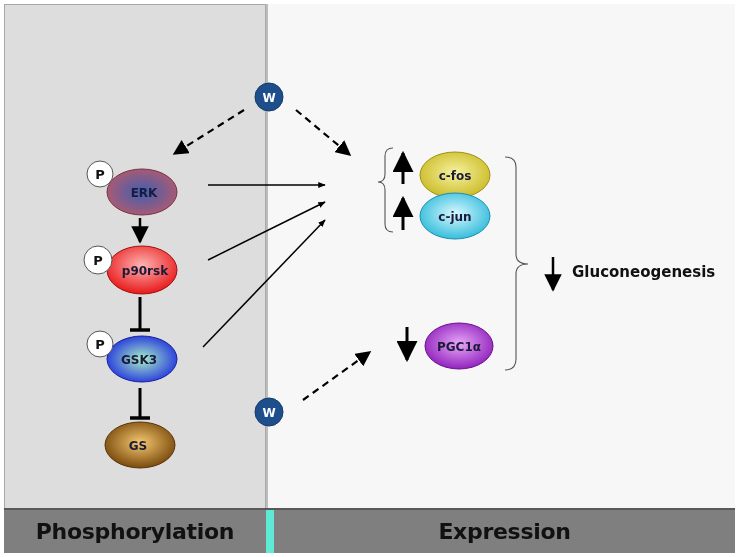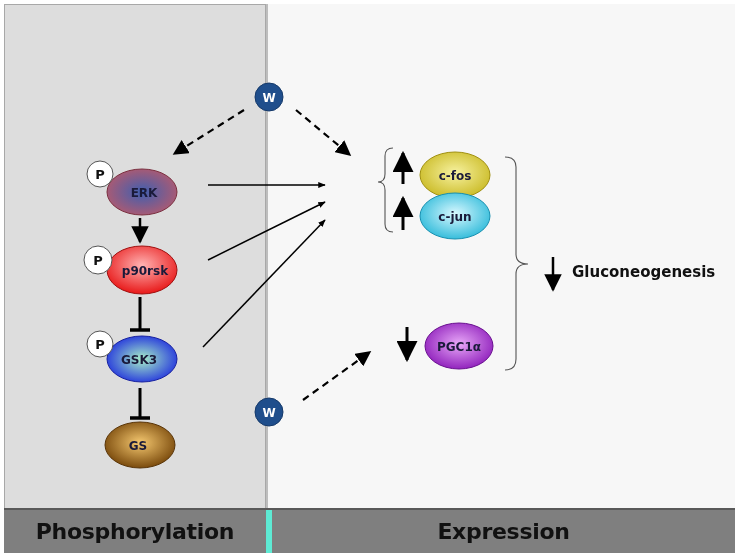--- a/index.html
+++ b/index.html
@@ -9,21 +9,21 @@
   .panel-left { position: absolute; left: 0; top: 0; width: 262px; height: 504px;
                 background: #dddddd; border: 1px solid #a8a8a8; border-bottom: none; box-sizing: border-box; }
   .panel-right { position: absolute; left: 262px; top: 0; width: 469px; height: 504px;
                  background: #f7f7f7; border-left: 2px solid #bdbdbd; box-sizing: border-box; }
   .footer { position: absolute; left: 0; top: 504px; width: 731px; height: 45px;
             background: #7f7f7f; border-top: 2px solid #595959; box-sizing: border-box; }
   .footer-cell { position: absolute; top: 0; height: 43px; display: flex; align-items: center;
                  justify-content: center; font-family: "DejaVu Sans", sans-serif; font-weight: bold;
                  font-size: 22px; color: #111; letter-spacing: -0.3px; }
   .footer-left { left: 0; width: 262px; }
-  .footer-right { left: 262px; width: 469px; border-left: 6px solid #5eead4; box-sizing: border-box; }
+  .footer-right { left: 262px; width: 469px; border-left: 8px solid #5eead4; box-sizing: border-box; }
   svg.diagram { position: absolute; left: 0; top: 0; }
   .node-label { font-family: "DejaVu Sans", sans-serif; font-weight: bold; font-size: 12px; fill: #1a1a3a; }
   .p-label { font-family: "DejaVu Sans", sans-serif; font-weight: bold; font-size: 13px; fill: #111; }
   .w-label { font-family: "DejaVu Sans", sans-serif; font-weight: bold; font-size: 12px; fill: #ffffff; }
   .outcome-label { font-family: "DejaVu Sans", sans-serif; font-weight: bold; font-size: 15px; fill: #111; }
 </style>
 </head>
 <body>
 
 <div class="frame">

